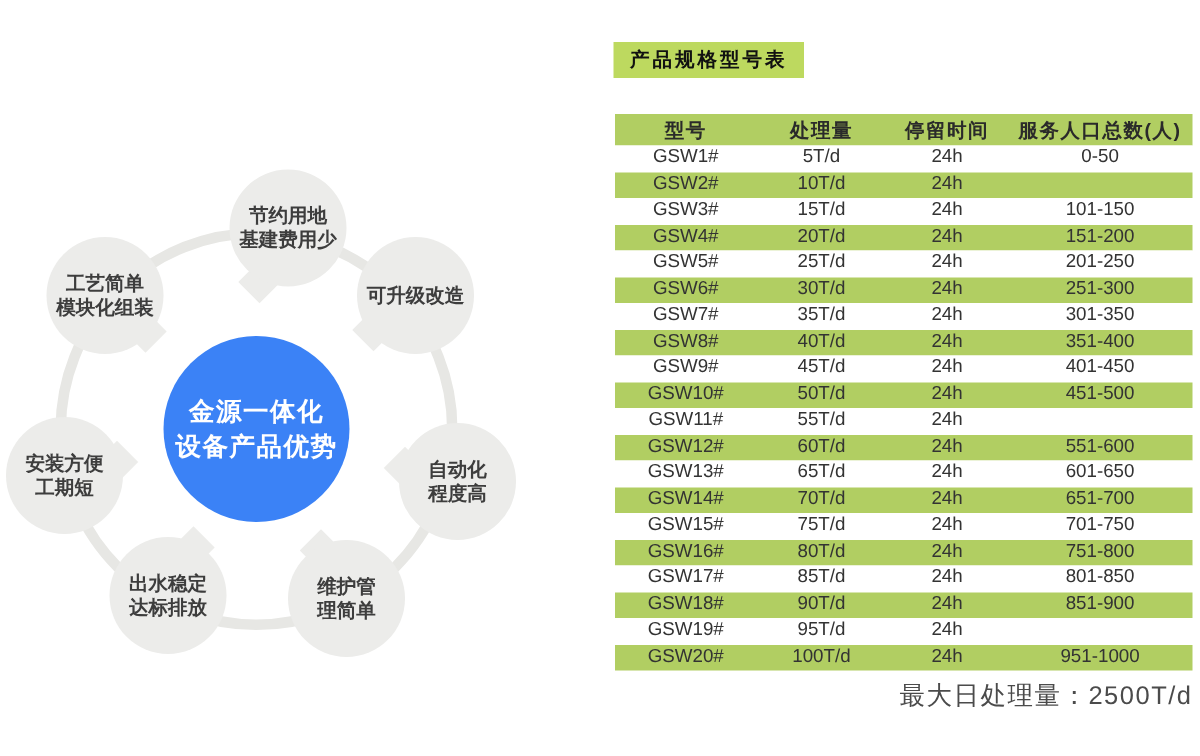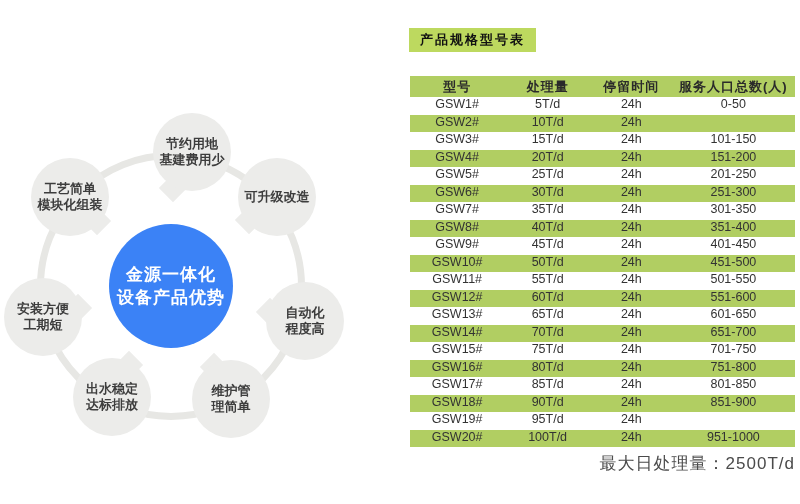--- a/index.html
+++ b/index.html
@@ -178,21 +178,20 @@
         <div class="row stripe">
       <div class="cell c0">GSW10#</div>
       <div class="cell c1">50T/d</div>
       <div class="cell c2">24h</div>
       <div class="cell c3">451-500</div>
     </div>
         <div class="row">
       <div class="cell c0">GSW11#</div>
       <div class="cell c1">55T/d</div>
       <div class="cell c2">24h</div>
-      <div class="cell c3">501-550</div>
     </div>
         <div class="row stripe">
       <div class="cell c0">GSW12#</div>
       <div class="cell c1">60T/d</div>
       <div class="cell c2">24h</div>
       <div class="cell c3">551-600</div>
     </div>
         <div class="row">
       <div class="cell c0">GSW13#</div>
       <div class="cell c1">65T/d</div>

